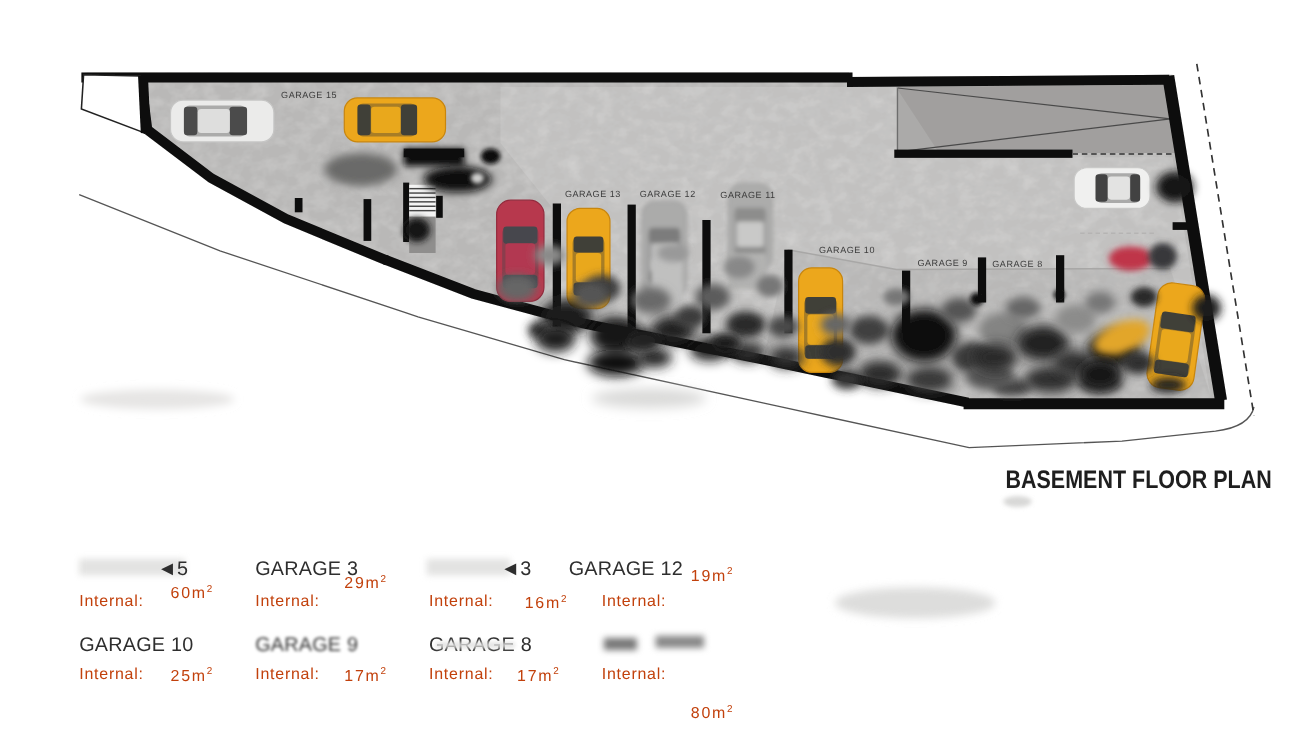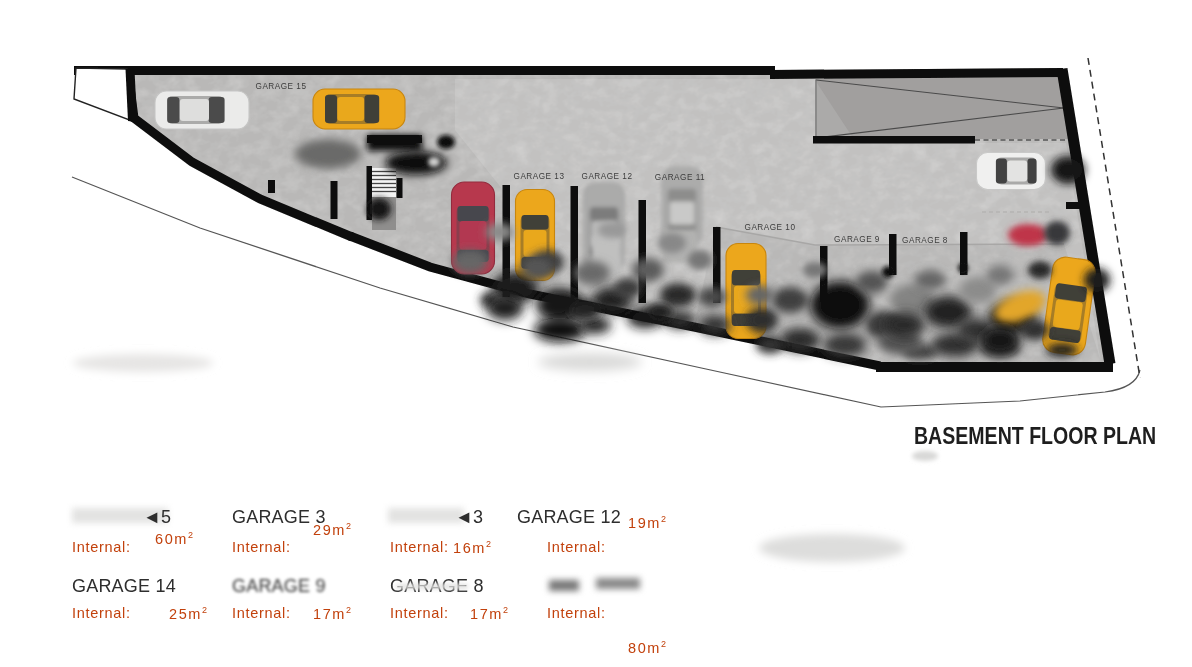--- a/index.html
+++ b/index.html
@@ -365,39 +365,39 @@
 
 <div class="abs gname" style="left:517px;top:507px">GARAGE 12</div>
 
 <div class="abs irow" style="left:72px;top:539px">Internal:</div>
 <div class="abs irow" style="left:155px;top:530px"><span class="val">60m<sup>2</sup></span></div>
 
 <div class="abs irow" style="left:232px;top:539px">Internal:</div>
 <div class="abs irow" style="left:313px;top:521px"><span class="val">29m<sup>2</sup></span></div>
 
 <div class="abs irow" style="left:390px;top:539px">Internal:</div>
-<div class="abs irow" style="left:453px;top:539px"><span class="val">16m<sup>2</sup></span></div>
+<div class="abs irow" style="left:477px;top:539px"><span class="val">16m<sup>2</sup></span></div>
 
 <div class="abs irow" style="left:547px;top:539px">Internal:</div>
 <div class="abs irow" style="left:628px;top:514px"><span class="val">19m<sup>2</sup></span></div>
 
-<div class="abs gname" style="left:72px;top:576px">GARAGE 14</div>
+<div class="abs gname" style="left:72px;top:576px">GARAGE 10</div>
 
 <div class="abs gname" style="left:232px;top:576px;filter:blur(1.4px)">GARAGE 9</div>
 
 <div class="abs gname" style="left:390px;top:576px">GARAGE 8</div>
 
 <div class="abs" style="left:396px;top:584px;width:72px;height:5px;background:#e2e2e1;filter:blur(2px)"></div>
 
 <div class="abs" style="left:549px;top:580px;width:30px;height:11px;background:#777;filter:blur(3px)"></div>
 
 <div class="abs" style="left:596px;top:578px;width:44px;height:11px;background:#888;filter:blur(3px)"></div>
 
 <div class="abs irow" style="left:72px;top:605px">Internal:</div>
-<div class="abs irow" style="left:169px;top:605px"><span class="val">25m<sup>2</sup></span></div>
+<div class="abs irow" style="left:155px;top:605px"><span class="val">25m<sup>2</sup></span></div>
 
 <div class="abs irow" style="left:232px;top:605px">Internal:</div>
 <div class="abs irow" style="left:313px;top:605px"><span class="val">17m<sup>2</sup></span></div>
 
 <div class="abs irow" style="left:390px;top:605px">Internal:</div>
 <div class="abs irow" style="left:470px;top:605px"><span class="val">17m<sup>2</sup></span></div>
 
 <div class="abs irow" style="left:547px;top:605px">Internal:</div>
 <div class="abs irow" style="left:628px;top:639px"><span class="val">80m<sup>2</sup></span></div>
 

